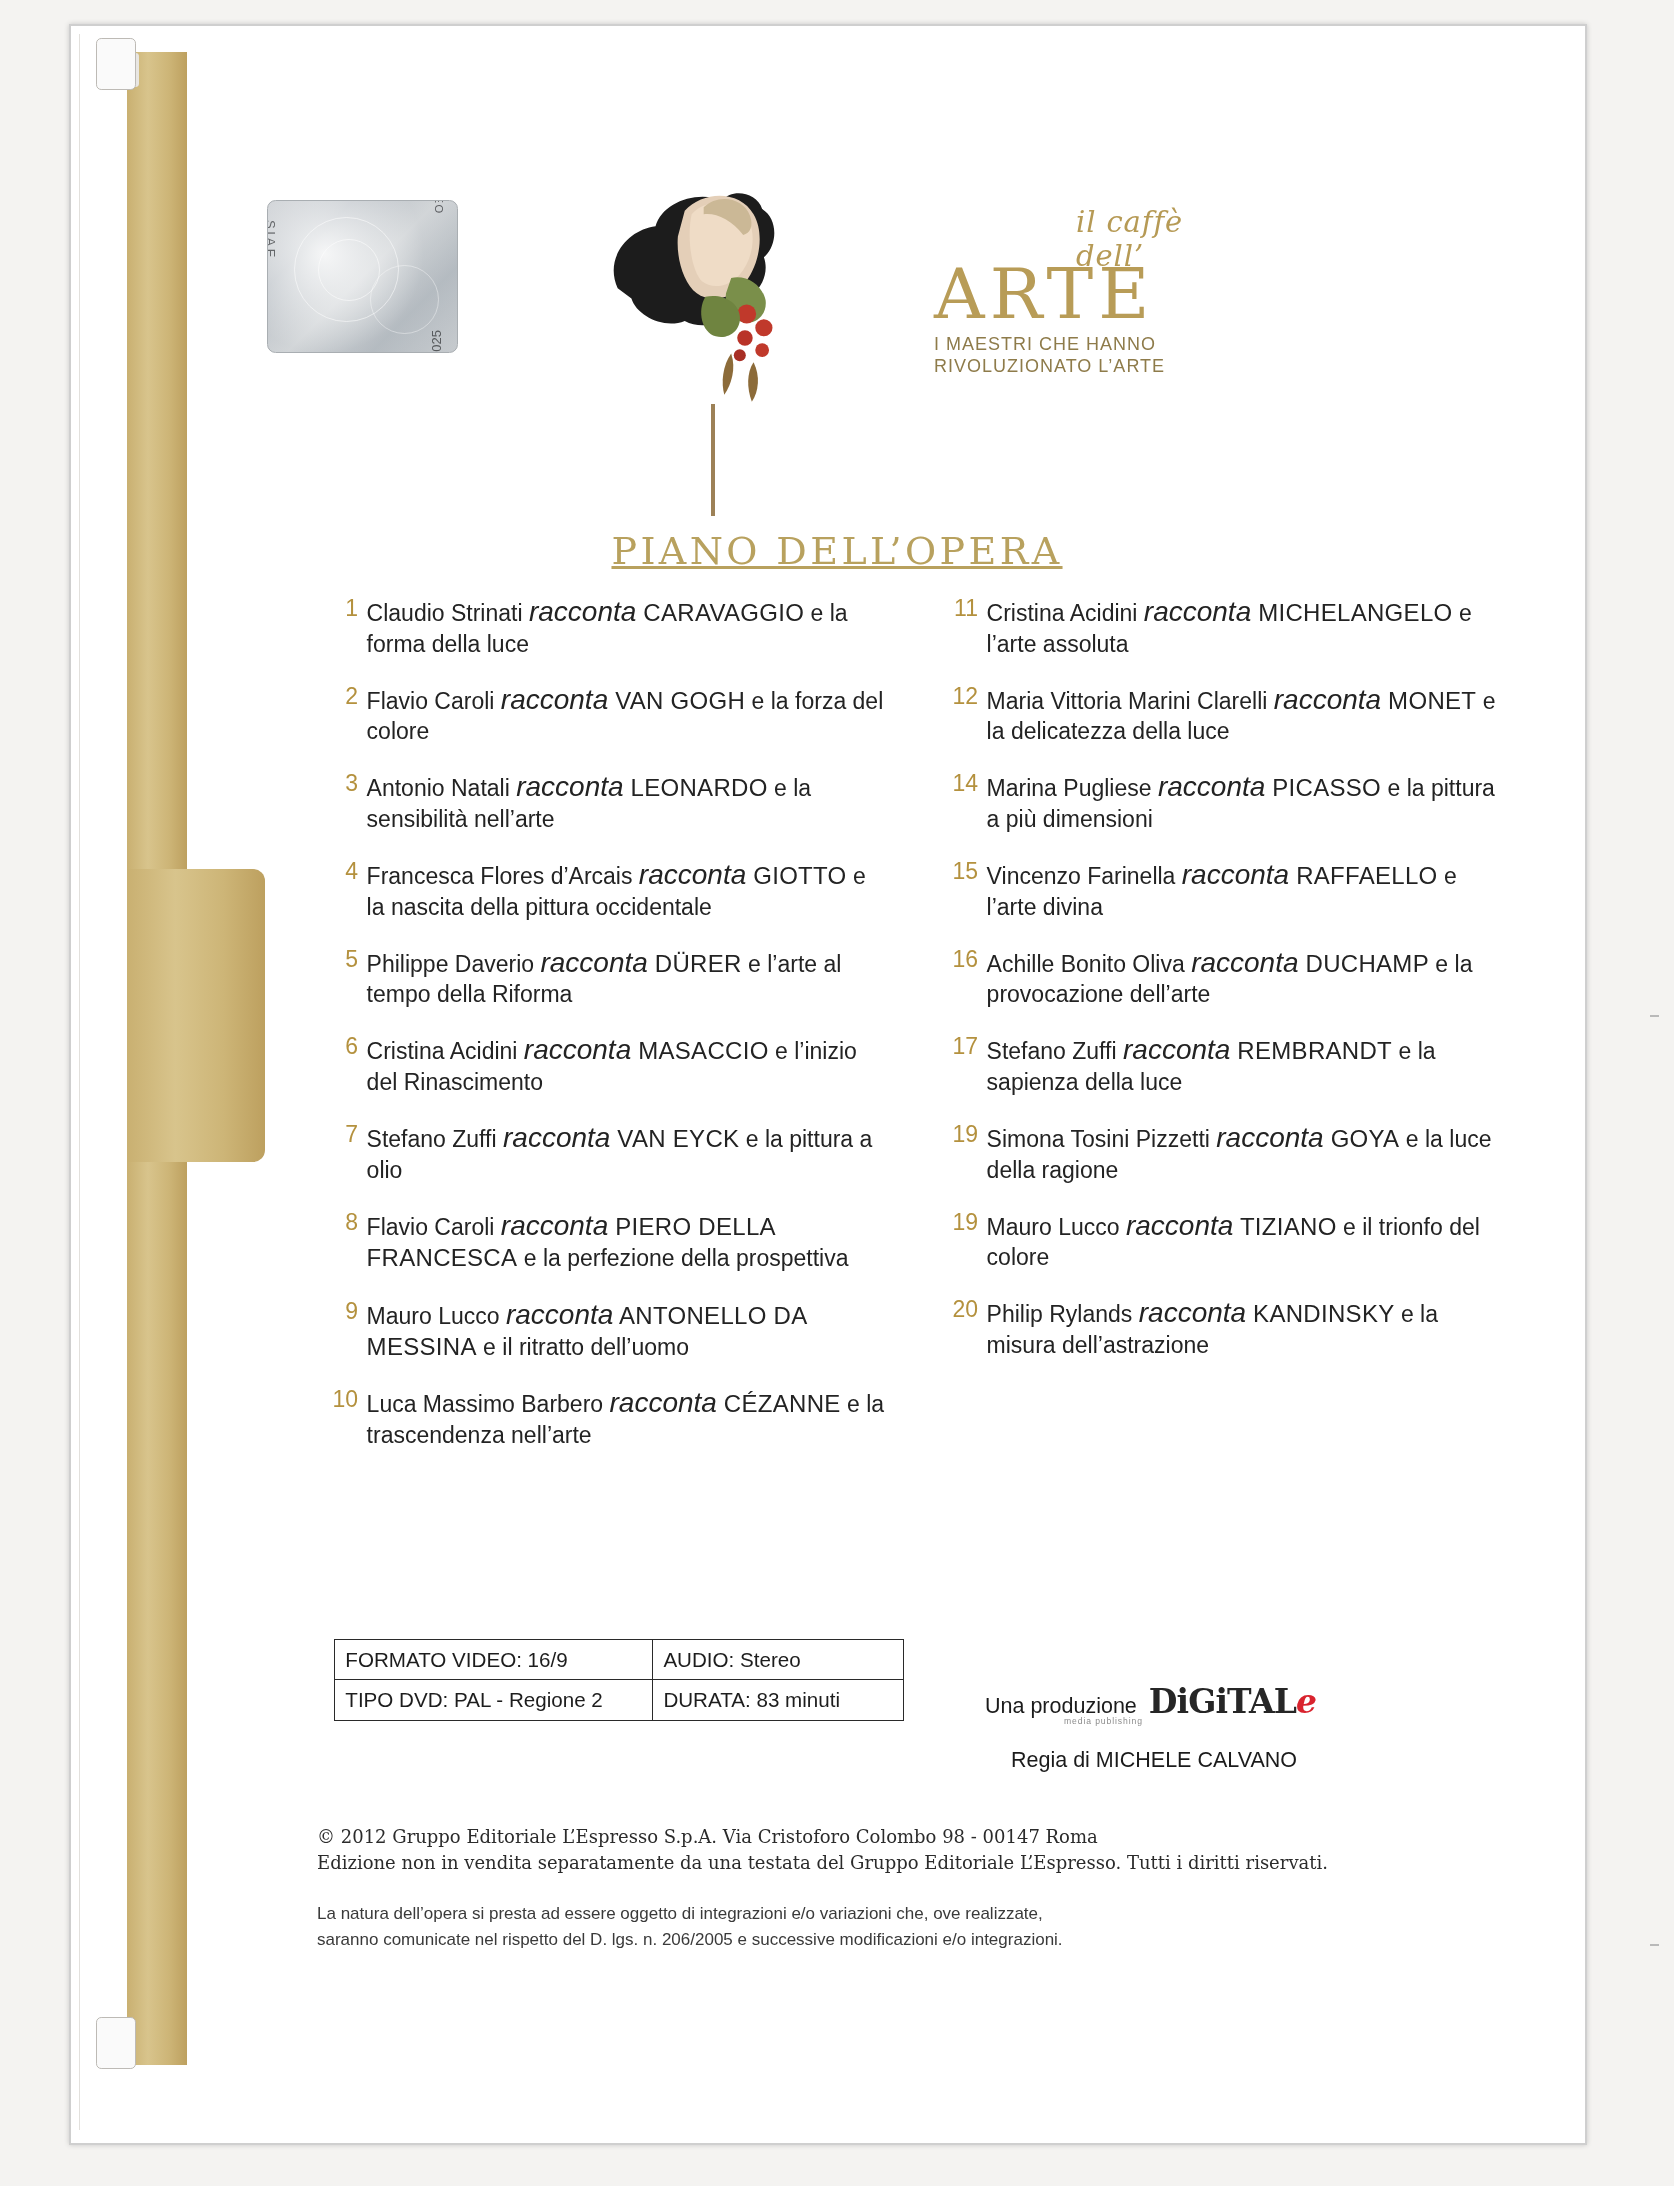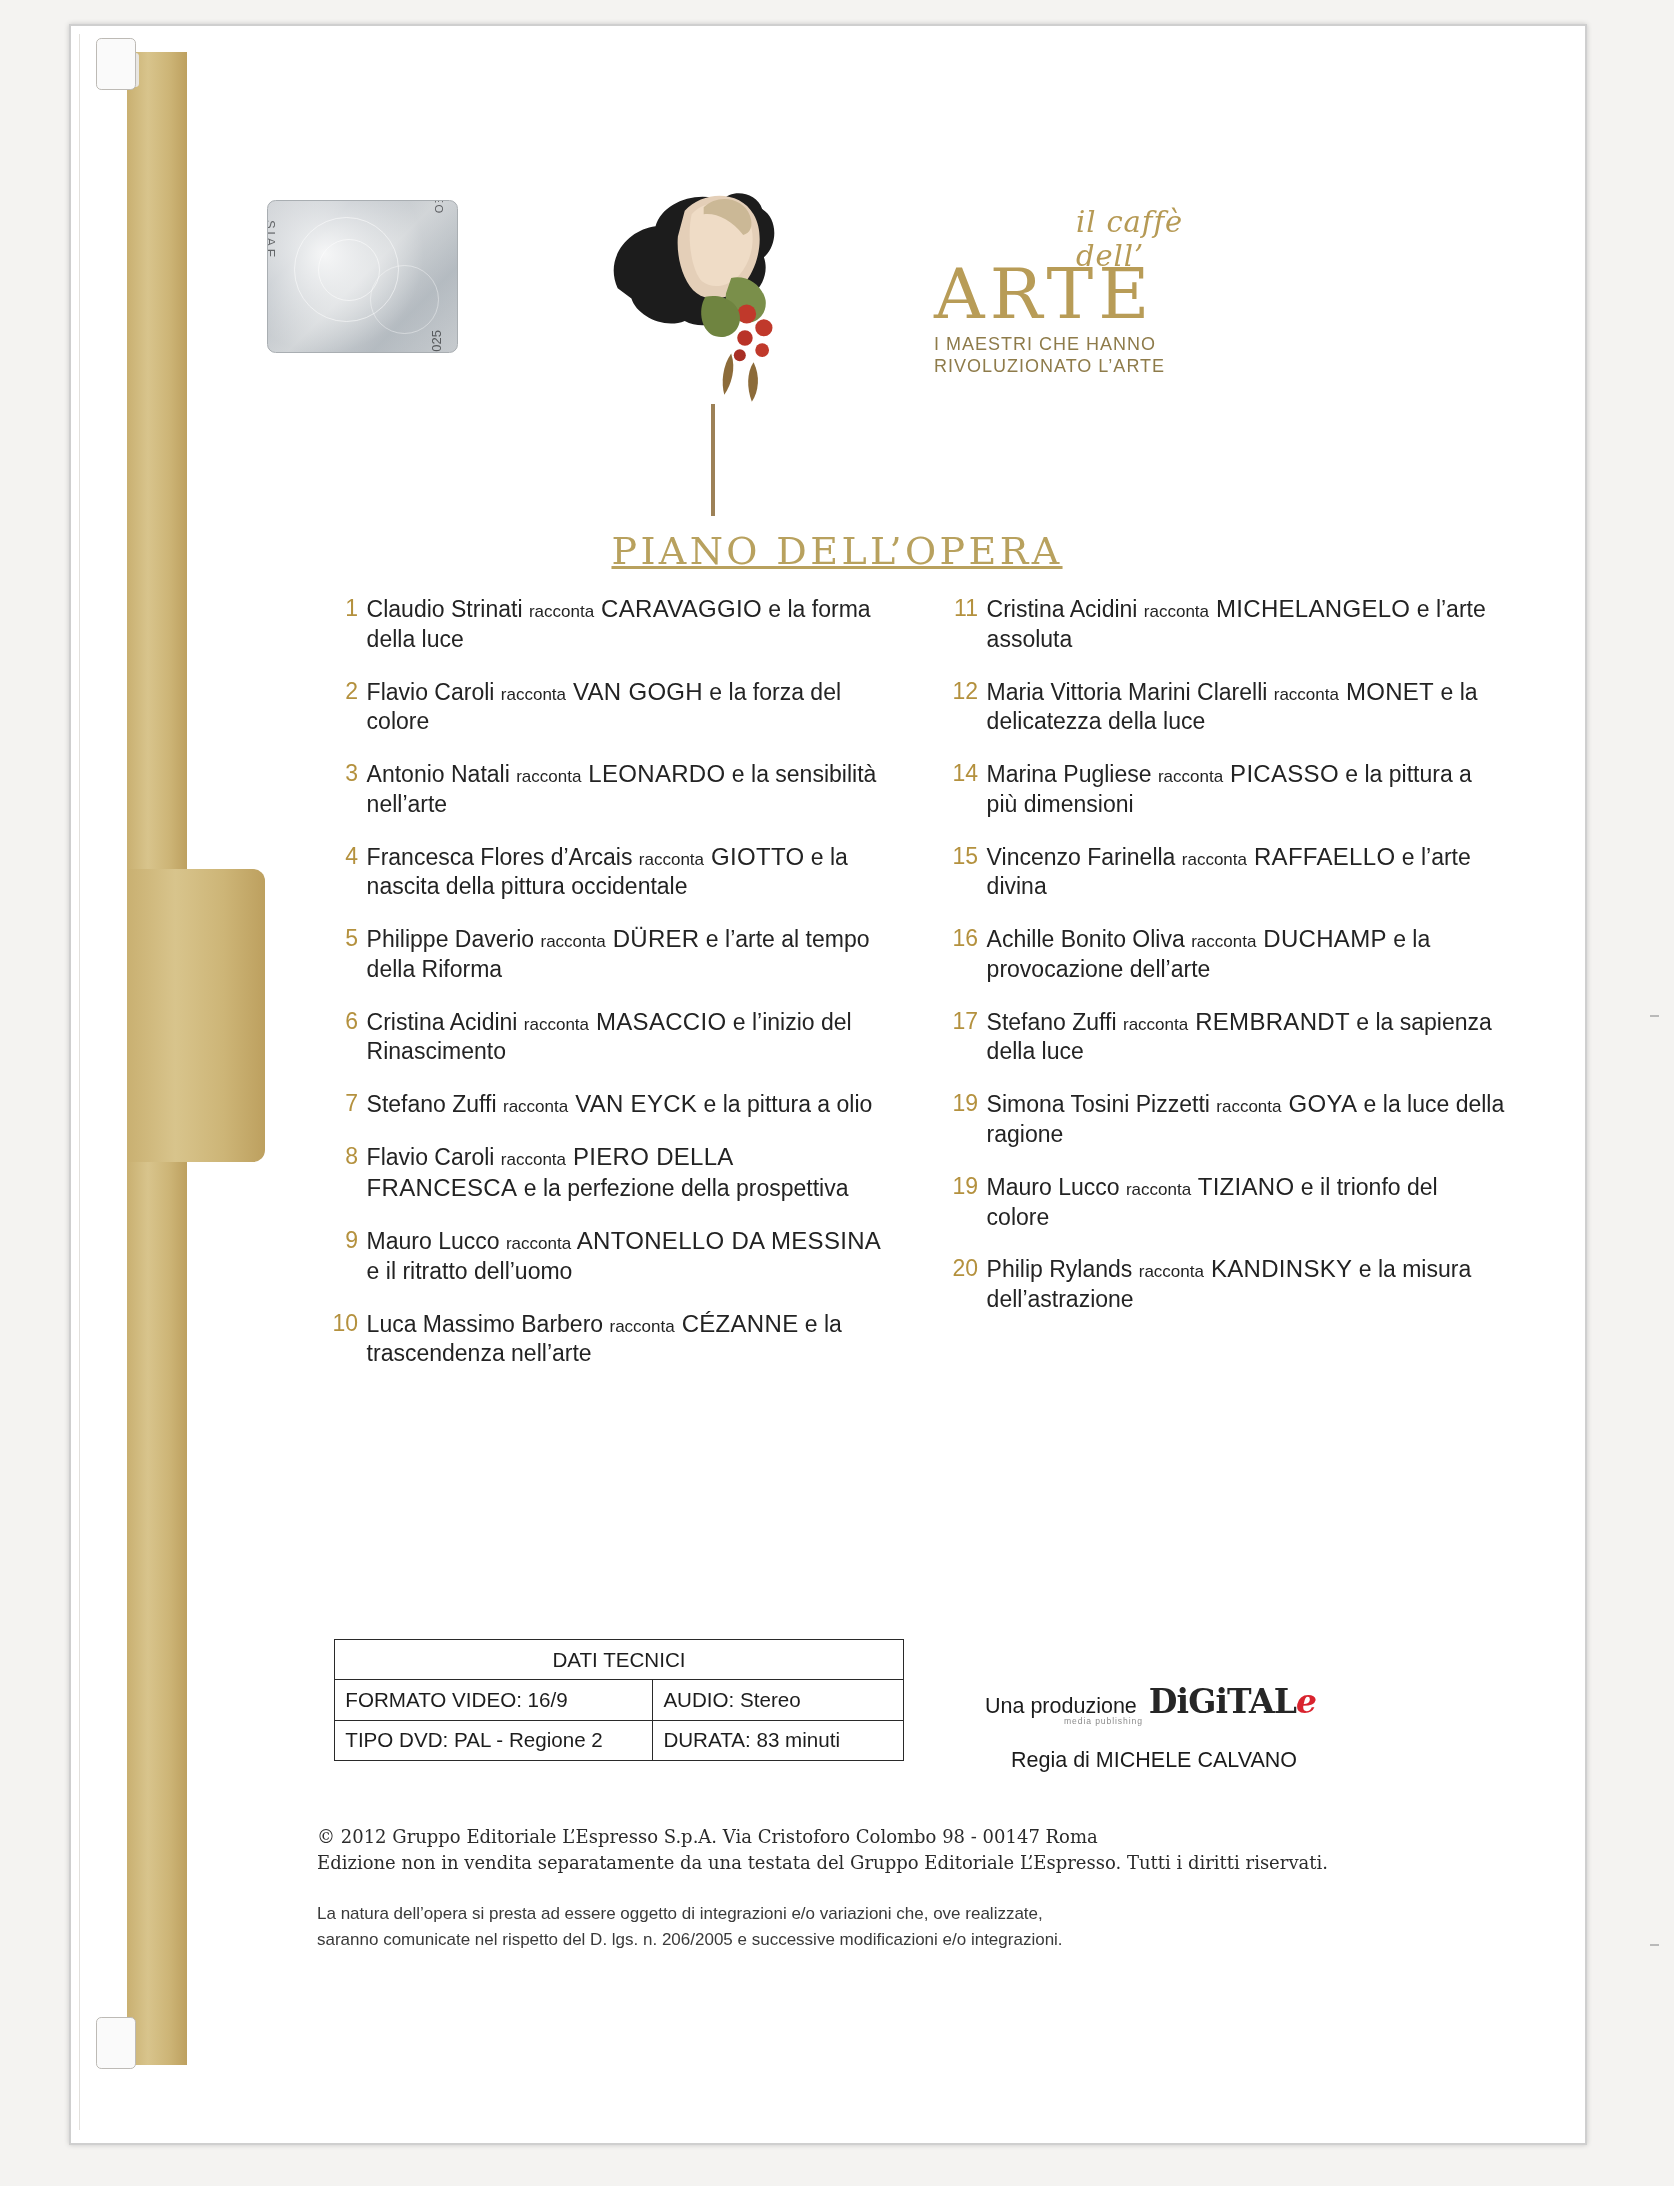--- a/index.html
+++ b/index.html
@@ -221,21 +221,22 @@
     font-size: 23px;
     color: #b4913e;
     line-height: 1.28;
   }
   .entry .body {
     font-size: 23px;
     color: #232323;
     line-height: 1.28;
   }
   .entry .body .ital {
-    font-size: 17px;
+    font-style: italic;
+    font-size: 28px;
   }
   .entry .body .caps {
     font-size: 24px;
     letter-spacing: 0.3px;
   }
 
   
   .tech {
     position: absolute;
     left: 334px;
@@ -447,23 +448,20 @@
       </div>
       <div class="entry">
         <div class="num">20</div>
         <div class="body"><span>Philip Rylands </span><span class="ital">racconta</span><span class="caps"> KANDINSKY</span><span> e la misura dell’astrazione</span></div>
       </div>
     </div>
 </div>
 
 <div class="tech">
   <div class="row">
-    <div class="cell full">DATI TECNICI</div>
-  </div>
-  <div class="row">
     <div class="cell half-l">FORMATO VIDEO: 16/9</div>
     <div class="cell half-r">AUDIO: Stereo</div>
   </div>
   <div class="row">
     <div class="cell half-l">TIPO DVD: PAL - Regione 2</div>
     <div class="cell half-r">DURATA: 83 minuti</div>
   </div>
 </div>
 
 <div class="production">

